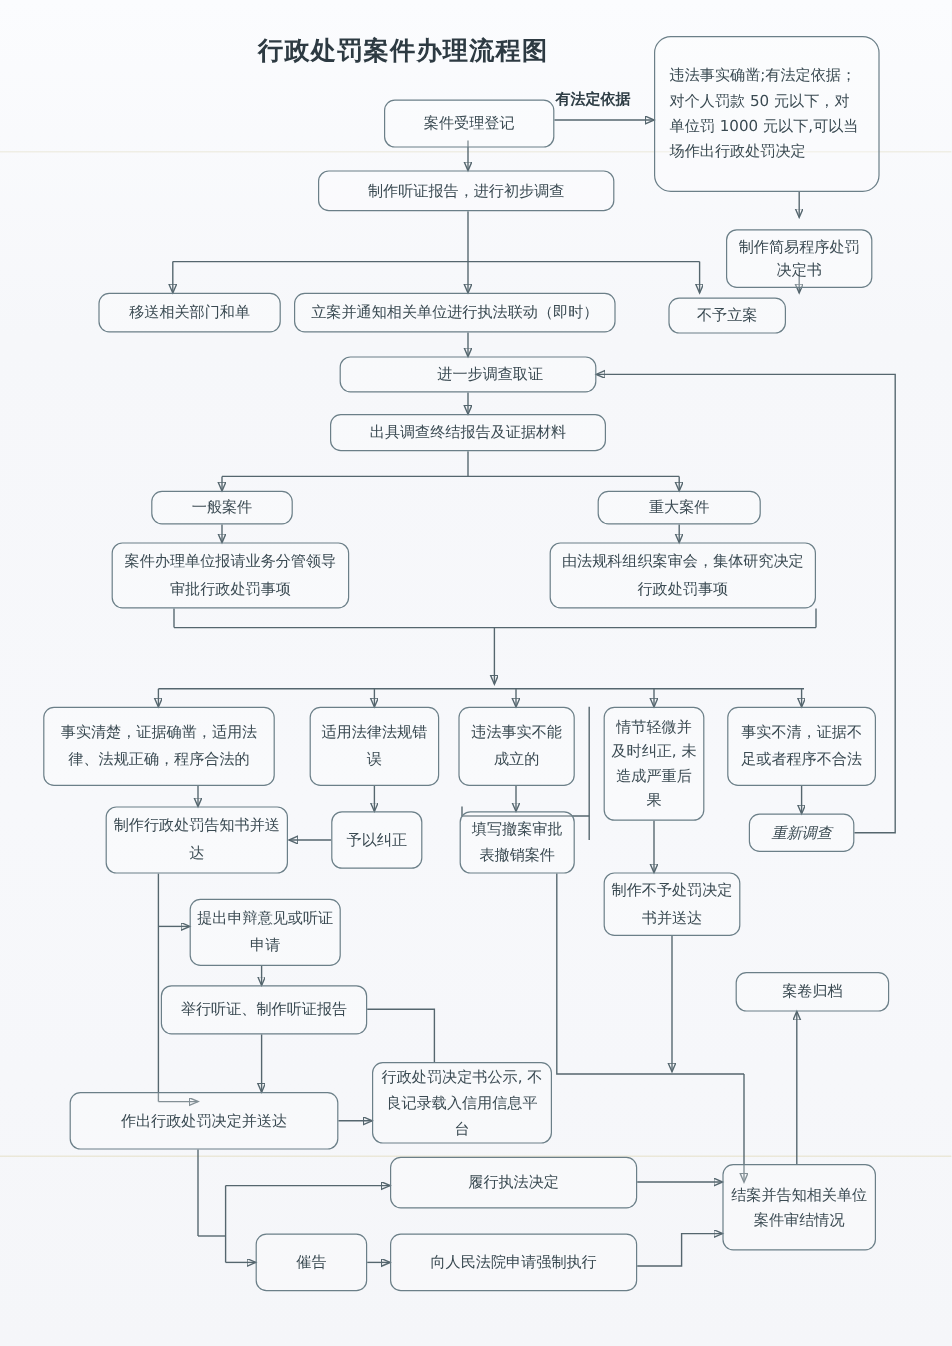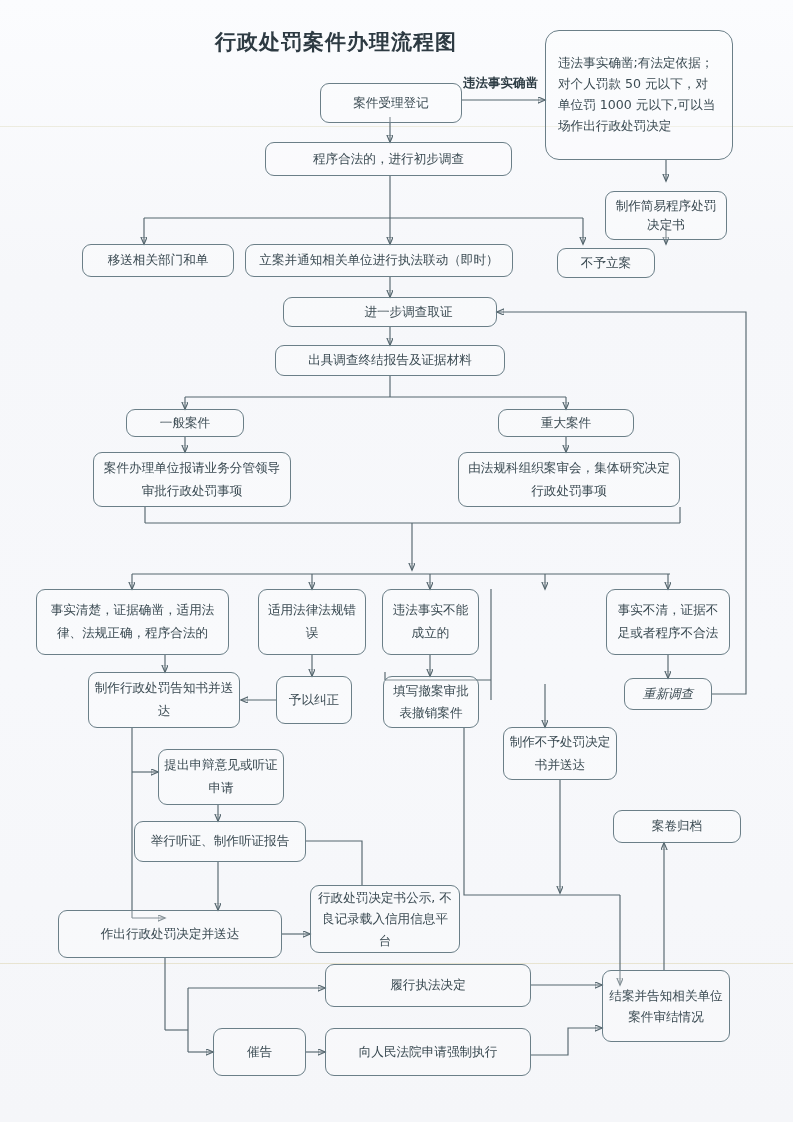--- a/index.html
+++ b/index.html
@@ -159,32 +159,32 @@
 
     <path d="M306,1052 L325,1052" marker-end="url(#ah)"></path>
 
     <path d="M531,985 L602,985" marker-end="url(#ah)"></path>
 
     <path d="M531,1055 L568,1055 L568,1028 L602,1028" marker-end="url(#ah)"></path>
   </svg>
 
   <div class="title" style="left:215px;top:28px;">行政处罚案件办理流程图</div>
 
-  <div class="edgelabel" style="left:463px;top:75px;">违法事实确凿</div>
+  <div class="edgelabel" style="left:463px;top:75px;">有法定依据</div>
 
   <div class="node" style="left:320px;top:83px;width:142px;height:40px;">
     <span>案件受理登记</span>
   </div>
 
   <div class="node" style="left:545px;top:30px;width:188px;height:130px;text-align:left;justify-content:flex-start;padding:20px 12px;line-height:1.65;border-radius:14px;">
     <span>违法事实确凿;有法定依据；对个人罚款 50 元以下，对单位罚 1000 元以下,可以当场作出行政处罚决定</span>
   </div>
 
   <div class="node" style="left:265px;top:142px;width:247px;height:34px;">
-    <span>程序合法的，进行初步调查</span>
+    <span>制作听证报告，进行初步调查</span>
   </div>
 
   <div class="node" style="left:605px;top:191px;width:122px;height:49px;">
     <span>制作简易程序处罚决定书</span>
   </div>
 
   <div class="node" style="left:82px;top:244px;width:152px;height:33px;">
     <span>移送相关部门和单</span>
   </div>
 
@@ -225,20 +225,23 @@
   </div>
 
   <div class="node" style="left:258px;top:589px;width:108px;height:66px;line-height:1.8;">
     <span>适用法律法规错误</span>
   </div>
 
   <div class="node" style="left:382px;top:589px;width:97px;height:66px;line-height:1.8;">
     <span>违法事实不能成立的</span>
   </div>
 
+  <div class="node" style="left:503px;top:589px;width:84px;height:95px;line-height:1.6;">
+    <span>情节轻微并及时纠正, 未造成严重后果</span>
+  </div>
 
   <div class="node" style="left:606px;top:589px;width:124px;height:66px;line-height:1.8;">
     <span>事实不清，证据不足或者程序不合法</span>
   </div>
 
   <div class="node" style="left:88px;top:672px;width:152px;height:56px;line-height:1.8;">
     <span>制作行政处罚告知书并送达</span>
   </div>
 
   <div class="node" style="left:276px;top:676px;width:76px;height:48px;">

